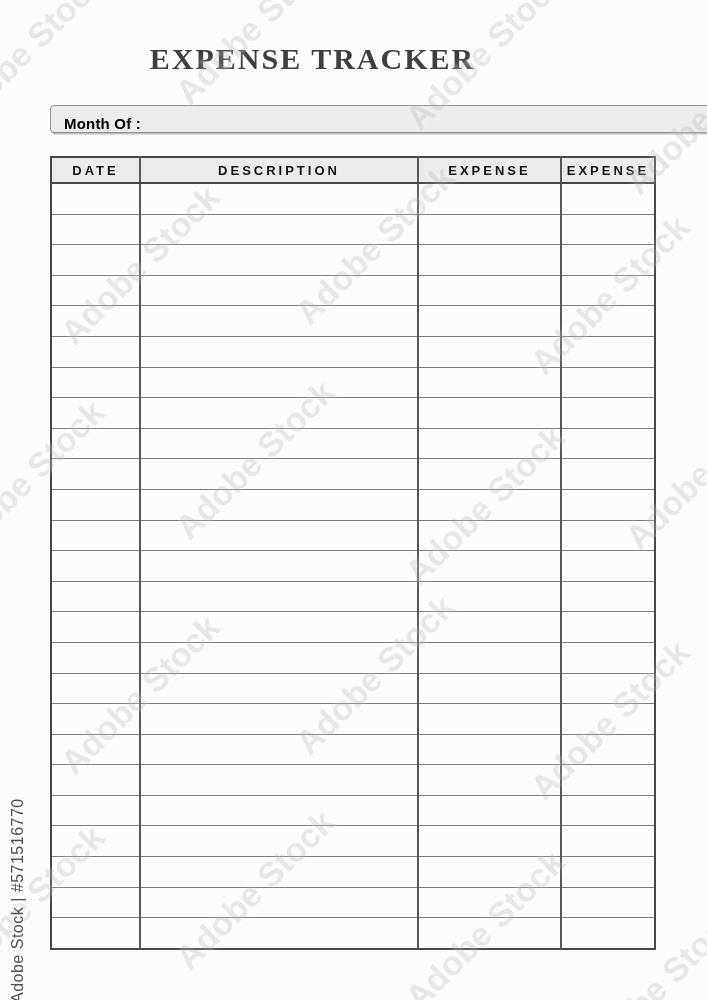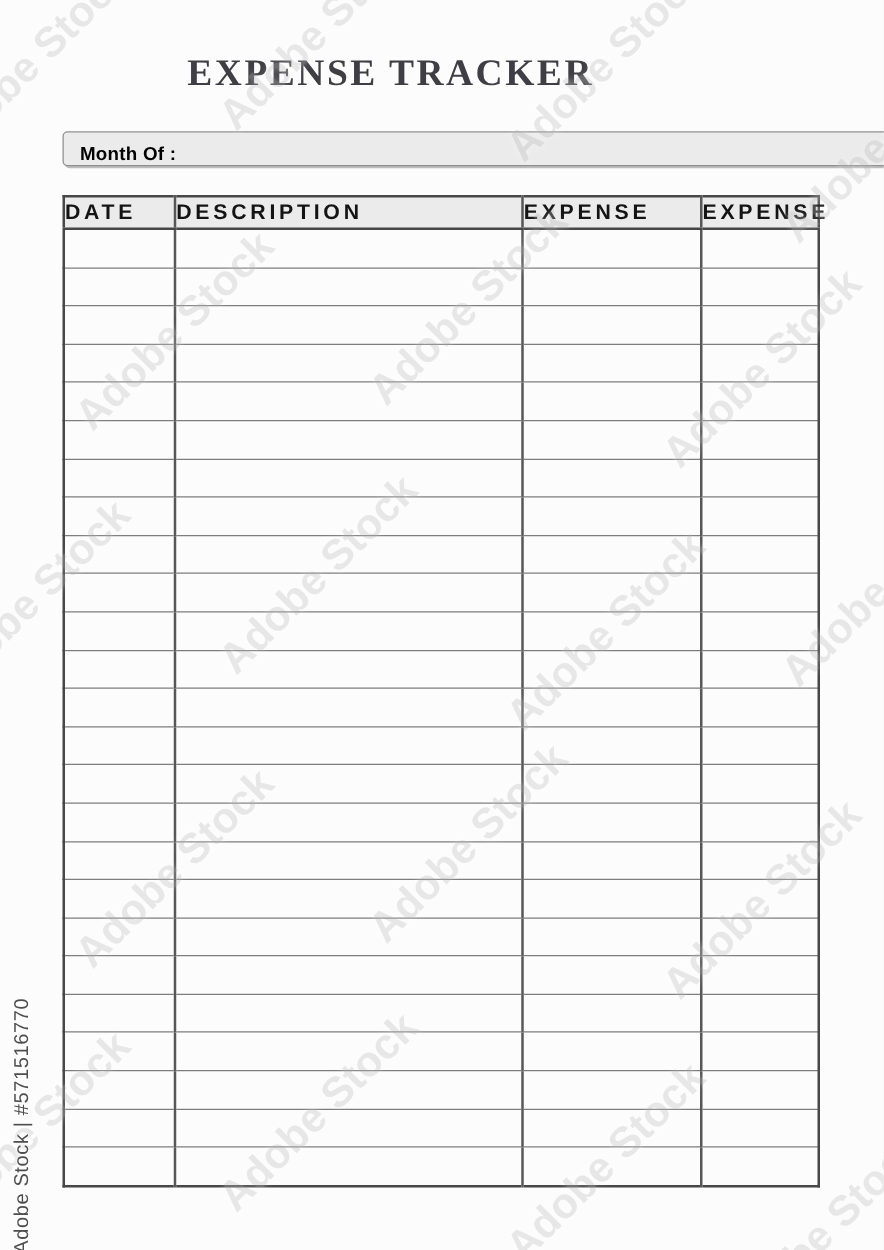--- a/index.html
+++ b/index.html
@@ -60,25 +60,25 @@
     border-collapse:collapse;
     table-layout:fixed;
     border:2px solid var(--border-dark);
     background:transparent;
   }
   .tracker-table th{
     background:var(--header-bg);
     height:24px;
     border:1px solid var(--border-dark);
     border-bottom:2px solid var(--border-dark);
-    font-size:17px;
+    font-size:13px;
     font-weight:700;
     letter-spacing:3px;
     color:#141414;
-    text-align:left;
+    text-align:center;
     padding:0;
   }
   .tracker-table td{
     height:29.6px;
     padding:0;
     border-top:1px solid var(--border-light);
     background:transparent;
   }
   .tracker-table td + td, .tracker-table th + th{
     border-left:2px solid var(--divider);

